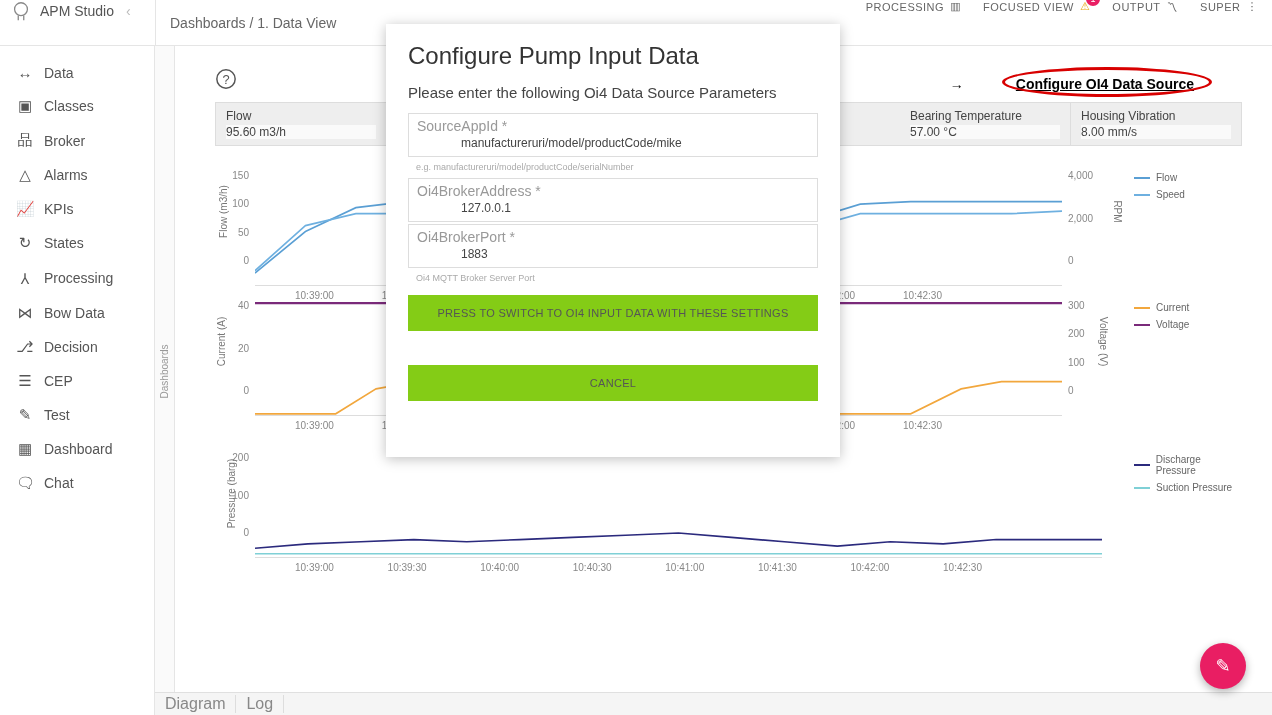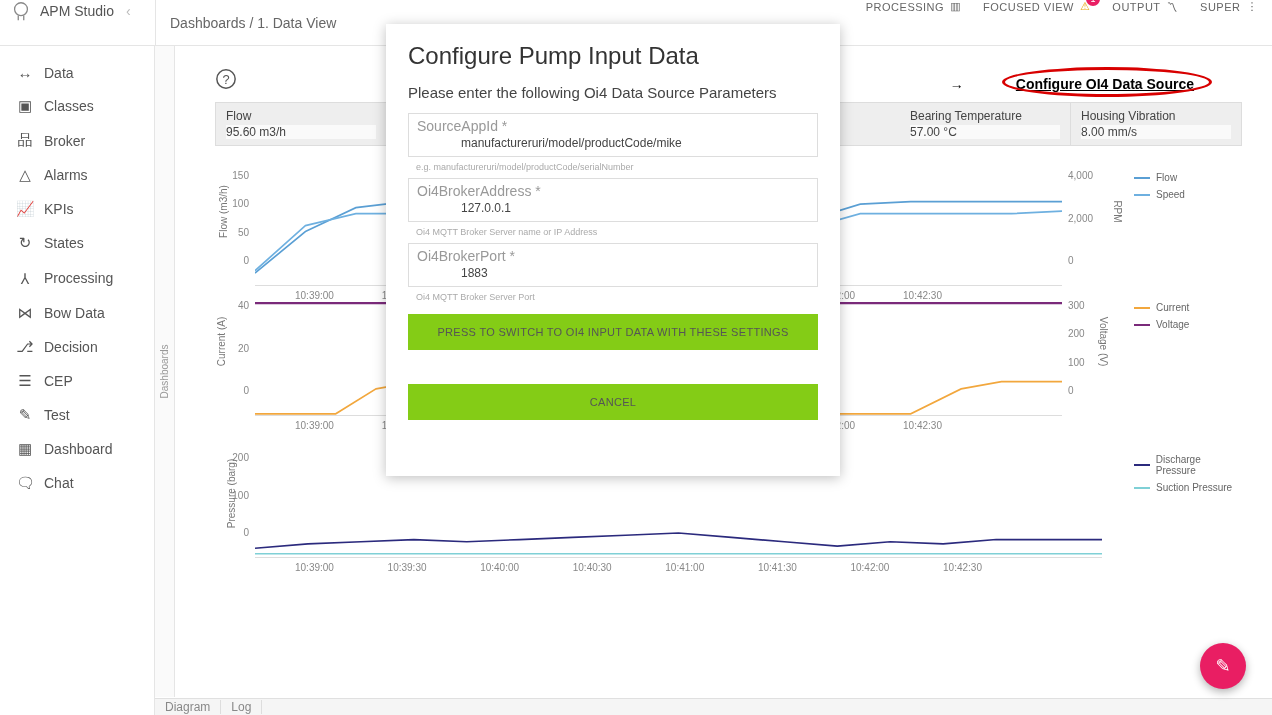--- a/index.html
+++ b/index.html
@@ -33,21 +33,21 @@
 .y-left .axis-label { position:absolute; left:-18px; top:40px; transform:rotate(-90deg); font-size:10px; color:#777; white-space:nowrap;}
 .plot { flex:1; position:relative; border-bottom:1px solid #ddd;}
 .plot svg{ width:100%; height:100%; }
 .x-labels { position:absolute; left:40px; right:120px; bottom:-16px; display:flex; justify-content:space-between; font-size:10px; color:#888;}
 .y-right { width:60px; display:flex; flex-direction:column; justify-content:space-between; align-items:flex-start; font-size:10px; color:#888; padding:4px 0 20px 6px; position:relative;}
 .y-right .axis-label { position:absolute; right:-6px; top:40px; transform:rotate(90deg); font-size:10px; color:#777; white-space:nowrap;}
 .legend { width:120px; padding-left:12px; font-size:10px; color:#666;}
 .legend .item{ display:flex; align-items:center; gap:6px; margin:6px 0;}
 .legend .swatch{ width:16px; height:2px; display:inline-block;}
 .chart-title { text-align:center; font-size:12px; color:#555; margin-bottom:8px;}
-.bottom-tabs{ position:absolute; left:155px; right:0; bottom:0; height:17px; background:#f5f5f5; border-top:1px solid #e0e0e0; font-size:12px; color:#888; display:flex; align-items:center;}
+.bottom-tabs{ position:absolute; left:155px; right:0; bottom:0; height:23px; background:#f5f5f5; border-top:1px solid #e0e0e0; font-size:16px; color:#888; display:flex; align-items:center;}
 .bottom-tabs .tab{ padding:0 10px; border-right:1px solid #ddd;}
 .fab { position:absolute; right:26px; bottom:26px; width:46px; height:46px; border-radius:50%; background:#e91e63; color:#fff; display:flex; align-items:center; justify-content:center; font-size:18px; box-shadow:0 3px 8px rgba(0,0,0,0.3); cursor:pointer;}
 
 .modal { position:absolute; left:386px; top:8px; width:454px; background:#fff; box-shadow:0 2px 12px rgba(0,0,0,0.25); padding:18px 22px 28px 22px; z-index:50;margin-top:16px;}
 .modal h1{ font-size:24px; font-weight:400; color:#333; margin-bottom:14px;}
 .modal .sub{ font-size:15px; color:#444; margin-bottom:12px;}
 .field { border:1px solid #ddd; padding:4px 8px 6px 8px; margin-bottom:2px; background:#fff;}
 .field .fl{ font-size:14px; color:#999;}
 .field .fv{ font-size:12px; color:#444; margin-top:2px;padding-left:44px;}
 .hint { font-size:9px; color:#aaa; padding:3px 8px 6px 8px;}
@@ -332,21 +332,20 @@
           <div class="fl">SourceAppId *</div>
           <div class="fv">manufactureruri/model/productCode/mike</div>
         </div>
         <div class="hint">e.g. manufactureruri/model/productCode/serialNumber</div>
       </div>
       <div>
         <div class="field">
           <div class="fl">Oi4BrokerAddress *</div>
           <div class="fv">127.0.0.1</div>
         </div>
-        <div class="hint">Oi4 MQTT Broker Server name or IP Address</div>
       </div>
       <div>
         <div class="field">
           <div class="fl">Oi4BrokerPort *</div>
           <div class="fv">1883</div>
         </div>
         <div class="hint">Oi4 MQTT Broker Server Port</div>
       </div>
     </div>
   <button class="big-btn">PRESS TO SWITCH TO OI4 INPUT DATA WITH THESE SETTINGS</button>

